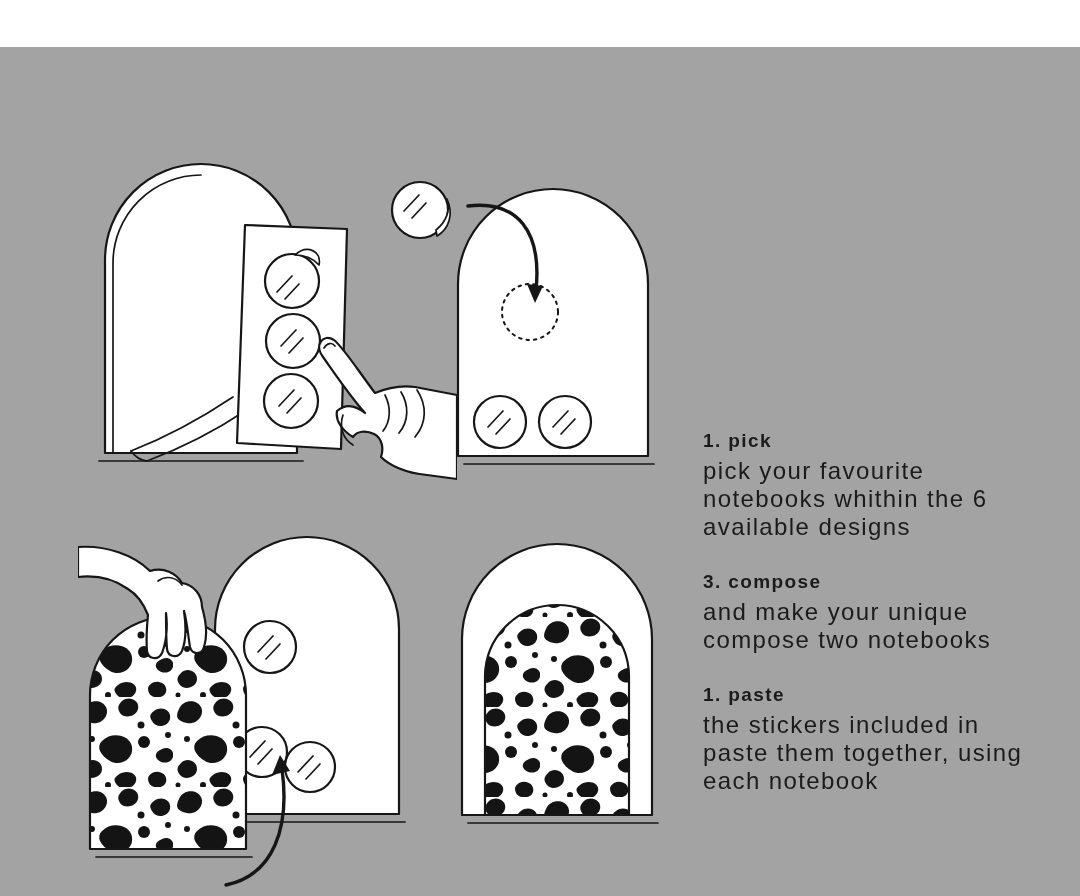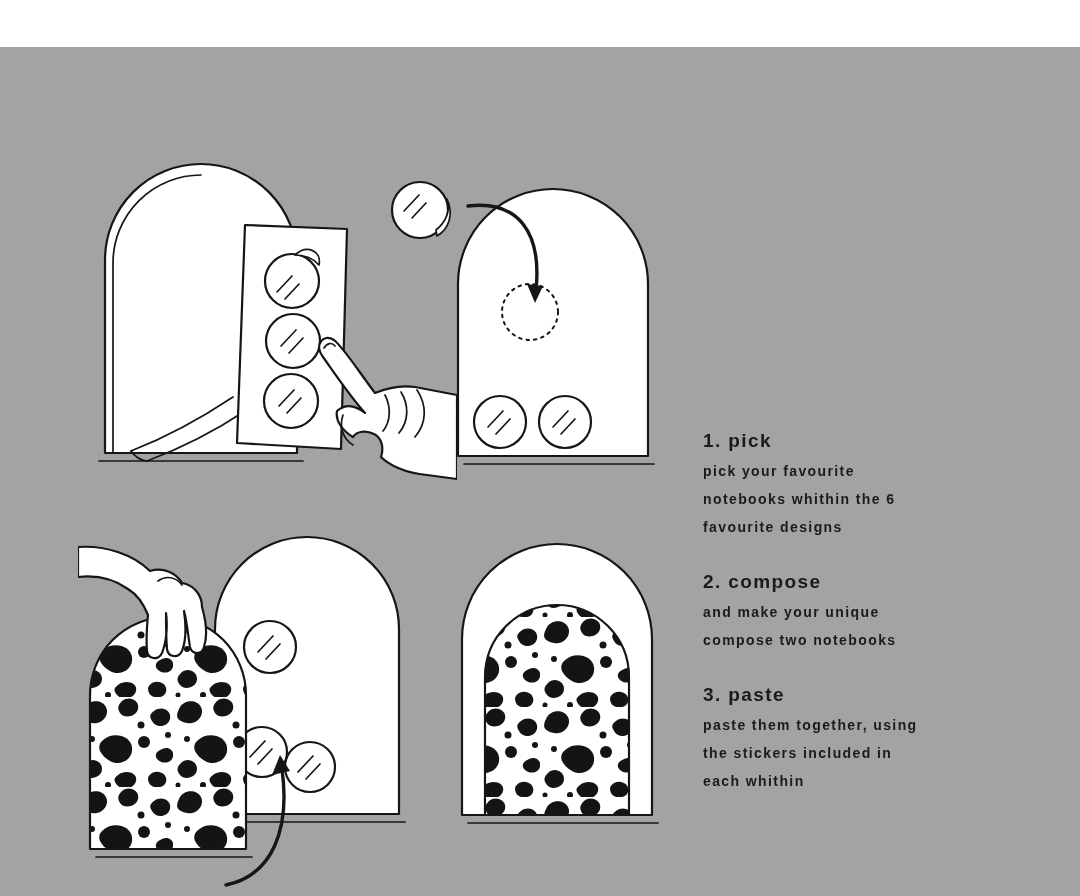--- a/index.html
+++ b/index.html
@@ -17,21 +17,21 @@
   .dash{stroke-dasharray:2.5 5;stroke-width:2;}
   .arrow{stroke-width:3.4;}
   .ink{fill:#161616;stroke:none;}
   .shine line{stroke:#161616;stroke-width:1.7;stroke-linecap:round;fill:none;}
   .speck{fill:#141414;stroke:none;}
 
   
   .steps{position:absolute;left:703px;top:380px;width:320px;}
   .step{margin:0 0 27px 0;}
   .step-title{font-size:19px;font-weight:700;letter-spacing:1.4px;line-height:28px;margin:0 0 2px 0;}
-  .step-line{font-size:14px;font-weight:700;letter-spacing:1.4px;line-height:28px;white-space:nowrap;}
+  .step-line{font-size:24px;font-weight:400;letter-spacing:1.4px;line-height:28px;white-space:nowrap;}
 </style>
 </head>
 <body>
 
 <div class="canvas">
 
   <div class="illo" style="left:85px;top:98px;width:372px;height:340px;" aria-label="hand pulling a sticker sheet out of an arch-shaped notebook">
     <svg viewBox="0 0 372 340" width="372" height="340">
       <defs>
         <g id="sh1" class="shine">
@@ -168,28 +168,28 @@
       <path class="s thin" d="M23,296 L213,296"></path>
       <path d="M40,288 L40,150 A72,72 0 0 1 184,150 L184,288 Z" fill="url(#speckle4)" stroke="#161616" stroke-width="2.2" stroke-linejoin="round"></path>
     </svg>
   </div>
 
   <div class="steps">
     <div class="step">
       <div class="step-title">1. pick</div>
       <div class="step-line">pick your favourite</div>
       <div class="step-line">notebooks whithin the 6</div>
-      <div class="step-line">favourite designs</div>
+      <div class="step-line">available designs</div>
     </div>
     <div class="step">
-      <div class="step-title">2. compose</div>
+      <div class="step-title">3. compose</div>
       <div class="step-line">and make your unique</div>
       <div class="step-line">compose two notebooks</div>
     </div>
     <div class="step">
-      <div class="step-title">3. paste</div>
+      <div class="step-title">1. paste</div>
+      <div class="step-line">the stickers included in</div>
       <div class="step-line">paste them together, using</div>
-      <div class="step-line">the stickers included in</div>
-      <div class="step-line">each whithin</div>
+      <div class="step-line">each notebook</div>
     </div>
   </div>
 
 </div>
 
 </body></html>

